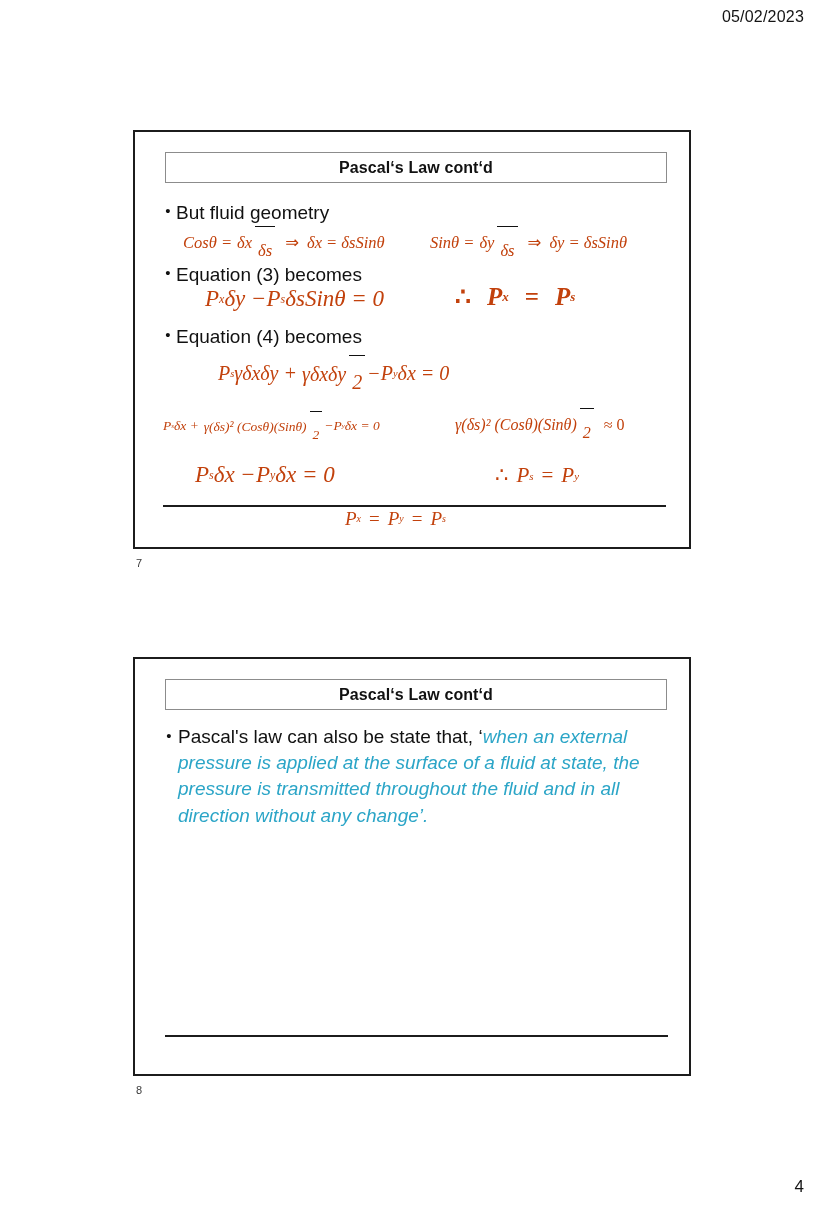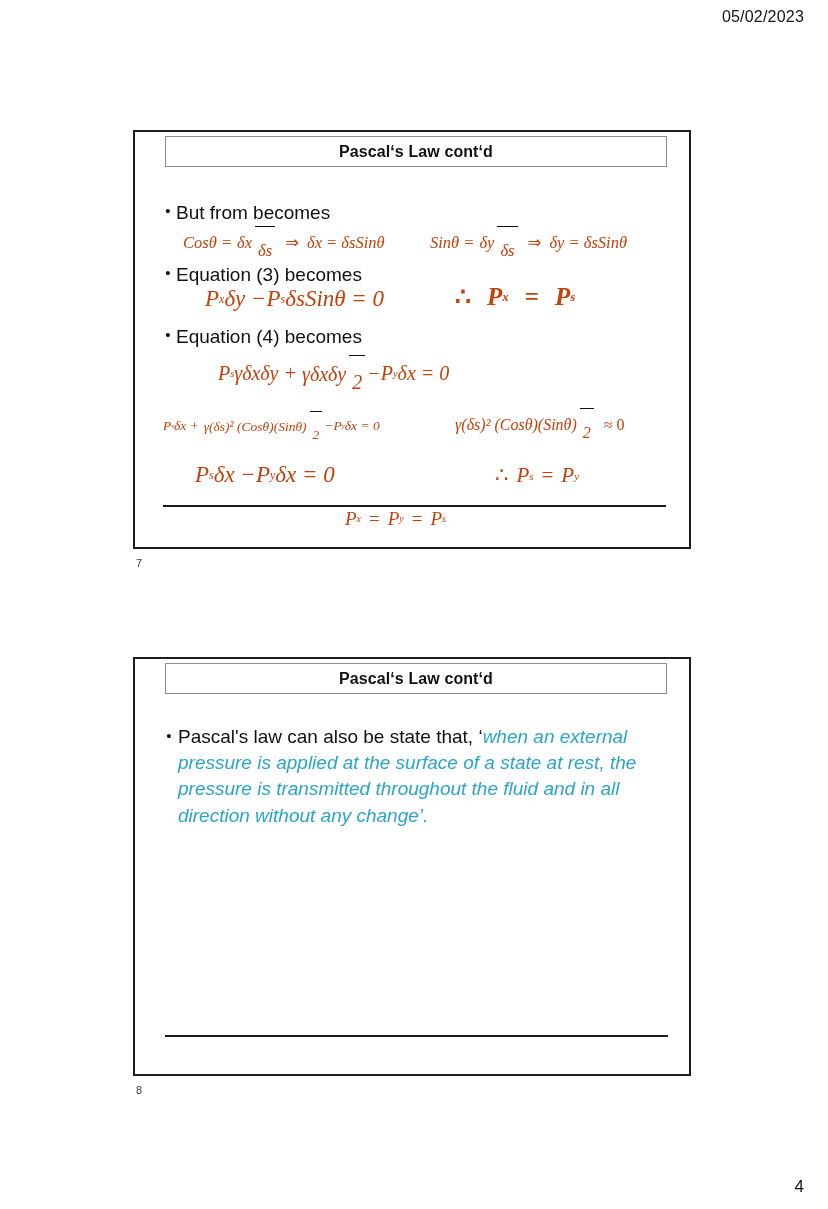--- a/index.html
+++ b/index.html
@@ -49,21 +49,21 @@
     border: 2px solid #1c1c1c;
     background: #ffffff;
     box-sizing: border-box;
   }
   #slide-1 { top: 130px; height: 419px; }
   #slide-2 { top: 657px; height: 419px; }
 
   .slide-title-box {
     position: absolute;
     left: 30px;
-    top: 4px;
+    top: 20px;
     width: 502px;
     height: 31px;
     border: 1px solid #8c8c8c;
     box-sizing: border-box;
     display: flex;
     align-items: center;
     justify-content: center;
   }
   .slide-title-box .title-text {
     font-size: 16px;
@@ -195,21 +195,21 @@
 <div class="slide" id="slide-1">
 
   <div class="slide-title-box">
     <span class="title-text">Pascal‘s Law cont‘d</span>
   </div>
 
   <div class="slide-body">
 
     <div class="bullet-line" style="left:25px; top:12px;">
       <span class="dot">•</span>
-      <span class="btext">But from becomes</span>
+      <span class="btext">But fluid geometry</span>
     </div>
 
     <div class="bullet-line" style="left:25px; top:74px;">
       <span class="dot">•</span>
       <span class="btext">Equation (3) becomes</span>
     </div>
 
     <div class="bullet-line" style="left:25px; top:136px;">
       <span class="dot">•</span>
       <span class="btext">Equation (4) becomes</span>
@@ -342,20 +342,20 @@
 
 <div class="slide" id="slide-2">
 
   <div class="slide-title-box">
     <span class="title-text">Pascal‘s Law cont‘d</span>
   </div>
 
   <div class="slide-body">
     <div id="slide2-bullet">
       <span class="dot">•</span>
-      <span class="para"><span>Pascal's law can also be state that, ‘</span><span class="quoted">when an external pressure is applied at the surface of a state at rest, the pressure is transmitted throughout the fluid and in all direction without any change’.</span></span>
+      <span class="para"><span>Pascal's law can also be state that, ‘</span><span class="quoted">when an external pressure is applied at the surface of a fluid at state, the pressure is transmitted throughout the fluid and in all direction without any change’.</span></span>
     </div>
 
     <div class="hrule" id="slide2-rule"></div>
   </div>
 </div>
 
 <div class="slide-number" id="slide2-number">8</div>
 
 </body></html>

